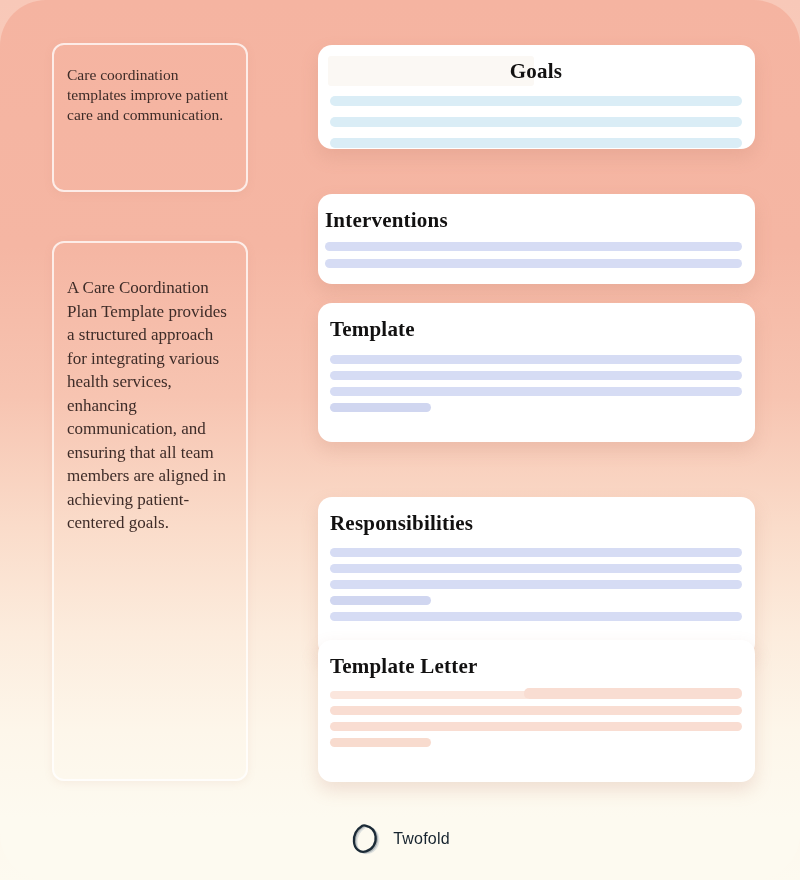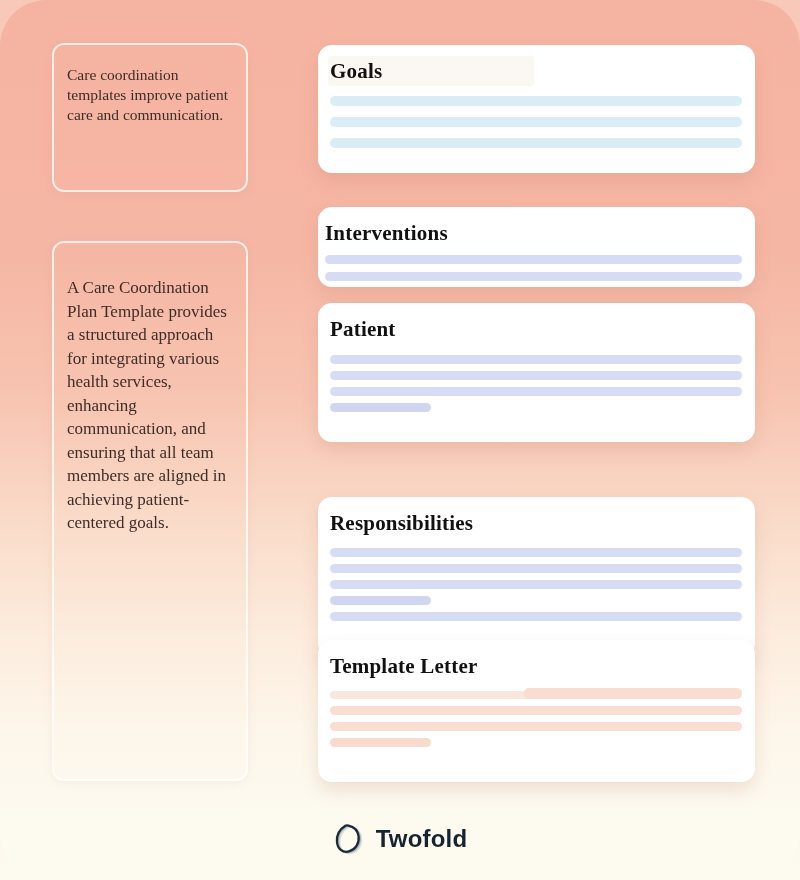--- a/index.html
+++ b/index.html
@@ -27,44 +27,44 @@
     position:absolute;left:318px;width:437px;box-sizing:border-box;
     background:#ffffff;border-radius:14px;
     box-shadow:0 8px 18px rgba(186,122,98,0.20);
     padding:13px 13px 0 12px;
   }
   .card h2{
     margin:0;position:relative;z-index:1;
     font-family:"Liberation Serif",serif;font-weight:700;
     font-size:21px;line-height:26px;color:#121111;letter-spacing:.2px;
   }
-  .card-goals{top:45px;height:128px;}
-  .card-interventions{top:207px;height:80px;padding-left:7px;}
+  .card-goals{top:45px;height:104px;text-align:center;}
+  .card-interventions{top:194px;height:90px;padding-left:7px;}
   .card-outcomes{top:303px;height:139px;}
   .card-responsibilities{top:461px;height:160px;margin-top:36px;}
   .card-letter{top:640px;height:142px;}
   .title-highlight{
     position:absolute;left:10px;top:11px;width:206px;height:30px;
     background:#fbf8f4;border-radius:3px;z-index:0;display:block;
   }
   .rows{margin-top:12px;position:relative;}
   .card-interventions .rows{margin-top:9px;}
   .card-outcomes .rows{margin-top:13px;}
   .card-letter .rows{margin-top:9px;}
   .bar-row{position:relative;}
   .bar-seg{position:absolute;display:block;border-radius:5px;top:0;}
   
   .brand{
     position:absolute;left:0;right:0;top:817px;height:44px;
     display:flex;align-items:center;justify-content:center;gap:13px;
   }
   .brand svg{width:30px;height:35px;display:block;}
   .brand .brand-name{
-    font-family:"Liberation Sans",sans-serif;font-weight:700;
-    font-size:24px;color:#17242f;letter-spacing:.2px;text-align:center;
+    font-family:"Liberation Sans",sans-serif;font-weight:400;
+    font-size:16px;color:#17242f;letter-spacing:.2px;text-align:center;
   }
 </style>
 </head>
 <body>
 
 <div class="panel">
 
   <aside>
     <div class="note note-1">
       <p>Care coordination templates improve patient care and communication.</p>
@@ -98,21 +98,21 @@
           <div class="bar-row" style="height: 9px; margin-bottom: 8px;">
             <span class="bar-seg" style="left: 0%; width: 100%; height: 9px; background: rgb(214, 220, 244);"></span>
           </div>
           <div class="bar-row" style="height: 9px; margin-bottom: 8px;">
             <span class="bar-seg" style="left: 0%; width: 100%; height: 9px; background: rgb(214, 220, 244);"></span>
           </div>
         </div>
     </section>
 
     <section class="card card-outcomes">
-      <h2>Patient</h2>
+      <h2>Template</h2>
       <div class="rows">
           <div class="bar-row" style="height: 9px; margin-bottom: 7px;">
             <span class="bar-seg" style="left: 0%; width: 100%; height: 9px; background: rgb(214, 220, 244);"></span>
           </div>
           <div class="bar-row" style="height: 9px; margin-bottom: 7px;">
             <span class="bar-seg" style="left: 0%; width: 100%; height: 9px; background: rgb(214, 220, 244);"></span>
           </div>
           <div class="bar-row" style="height: 9px; margin-bottom: 7px;">
             <span class="bar-seg" style="left: 0%; width: 100%; height: 9px; background: rgb(214, 220, 244);"></span>
           </div>

